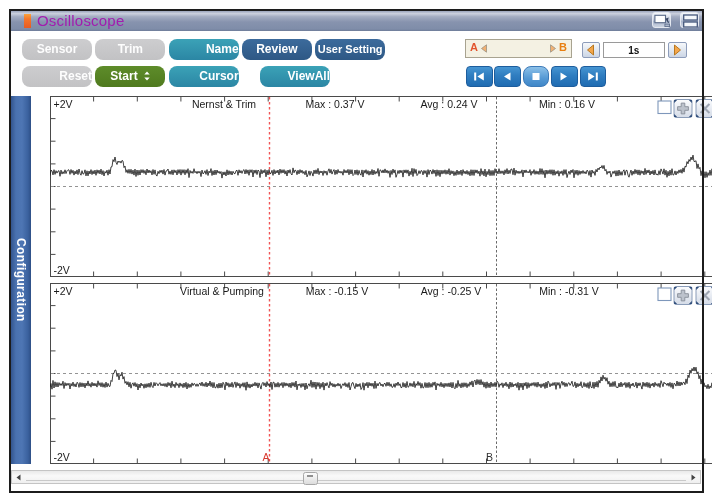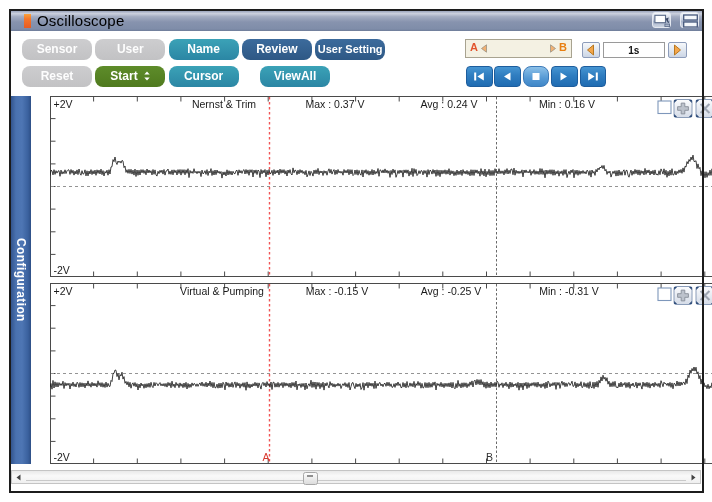--- a/index.html
+++ b/index.html
@@ -1,24 +1,24 @@
 <!DOCTYPE html>
 <html><head><meta charset="utf-8">
 <style>
 html,body{margin:0;padding:0;background:#fff;}
 body{width:712px;height:502px;position:relative;overflow:hidden;font-family:"Liberation Sans",sans-serif;}
 .abs{position:absolute;}
 #frame{left:9px;top:9px;width:691px;height:480px;border:2px solid #1c1c1c;z-index:60;pointer-events:none;background:transparent;}
 #titlebar{left:11px;top:11px;width:691px;height:19.5px;background:linear-gradient(to bottom,#9ba5bc 0%,#cbd0dd 13%,#a4adc2 28%,#8793ae 55%,#7f8da9 90%,#6e7c99 100%);}
 #appicon{left:24px;top:14px;width:7px;height:13.5px;background:linear-gradient(to bottom,#f9a33b 0%,#f4762a 35%,#e85b22 100%);}
-#apptitle{left:37px;top:11.5px;color:#000000;font-size:15px;font-weight:normal;letter-spacing:0.2px;}
+#apptitle{left:37px;top:11.5px;color:#a21caf;font-size:15px;font-weight:normal;letter-spacing:0.2px;}
 .titleico{top:12px;width:19px;height:16px;border-radius:3px;background:linear-gradient(to bottom,#f6f8fb,#c2cbdc 50%,#aab6cc 60%,#ccd4e2);border:1px solid #e4e8f0;box-sizing:border-box;}
 .btn{position:absolute;width:70px;height:21px;border-radius:8px;color:#fff;font-size:12px;font-weight:bold;text-align:center;line-height:21px;}
 .gray{background:linear-gradient(to bottom,#cdcdcf,#c2c2c4);color:#fdfdfd;}
-.teal{background:linear-gradient(to bottom,#3ba2b7,#2b86a4);}
+.teal{background:linear-gradient(to bottom,#3ba2b7,#2b86a4);text-align:right;}
 .dblue{background:linear-gradient(to bottom,#3c6b9c,#2e5885);}
 .green{background:linear-gradient(to bottom,#5e8c2a,#4f7a1e);}
 .red{background:linear-gradient(to bottom,#c25b50,#ae4840);margin-top:44px;}
 .row1{top:39px;}
 .row2{top:65.5px;}
 #abbox{left:465px;top:38.5px;width:107px;height:19px;background:#f4f1e3;border:1px solid #a8a390;box-sizing:border-box;}
 #abbox .t{position:absolute;left:0;right:0;text-align:center;color:#1a1a1a;font-size:11.5px;font-weight:bold;line-height:17px;}
 #abbox .a{position:absolute;left:4px;top:1.5px;color:#e2552e;font-size:11px;font-weight:bold;}
 #abbox .b{position:absolute;right:4px;top:1.5px;color:#e87f10;font-size:11px;font-weight:bold;}
 .spin{top:41.5px;width:18.5px;height:16.5px;background:linear-gradient(to bottom,#f6f8fa,#ccd6e5);border:1px solid #8d9cba;box-sizing:border-box;border-radius:2px;}
@@ -46,25 +46,25 @@
 </svg>
 </div>
 <div class="abs titleico" style="left:680px;">
 <svg width="17" height="14" viewBox="0 0 17 14" style="position:absolute;left:0.5px;top:0.5px;">
 <rect x="1.7" y="1" width="13.6" height="5" fill="#f4f7fb" stroke="#46587c" stroke-width="1.3"></rect>
 <rect x="1.7" y="8" width="13.6" height="5" fill="#f4f7fb" stroke="#46587c" stroke-width="1.3"></rect>
 </svg>
 </div>
 
 <div class="btn gray row1" style="left:22px;">Sensor</div>
-<div class="btn gray row1" style="left:95.3px;">User</div>
+<div class="btn gray row1" style="left:95.3px;">Trim</div>
 <div class="btn teal row1" style="left:168.6px;">Name</div>
 <div class="btn dblue row1" style="left:241.9px;">Review</div>
 <div class="btn dblue row1" style="left:315.2px;font-size:11px;">User Setting</div>
-<div class="btn gray row2" style="left:22px;">Reset</div>
+<div class="btn gray row2" style="left:22px;text-align:right;">Reset</div>
 <div class="btn green row2" style="left:95.3px;">Start&nbsp;&nbsp;<svg width="6" height="10" viewBox="0 0 6 10" style="vertical-align:-1px">
       <path d="M3,0.5 L5.7,3.6 L0.3,3.6 Z" fill="#fff"></path>
       <path d="M3,9.5 L5.7,6.4 L0.3,6.4 Z" fill="#fff"></path>
     </svg></div>
 <div class="btn teal row2" style="left:168.6px;">Cursor</div>
 <div class="btn teal row2" style="left:260px;">ViewAll</div>
 <div class="btn red row2" style="left:315.2px;">Save</div>
 
 <div class="abs" id="abbox">
 <span class="a">A</span>

